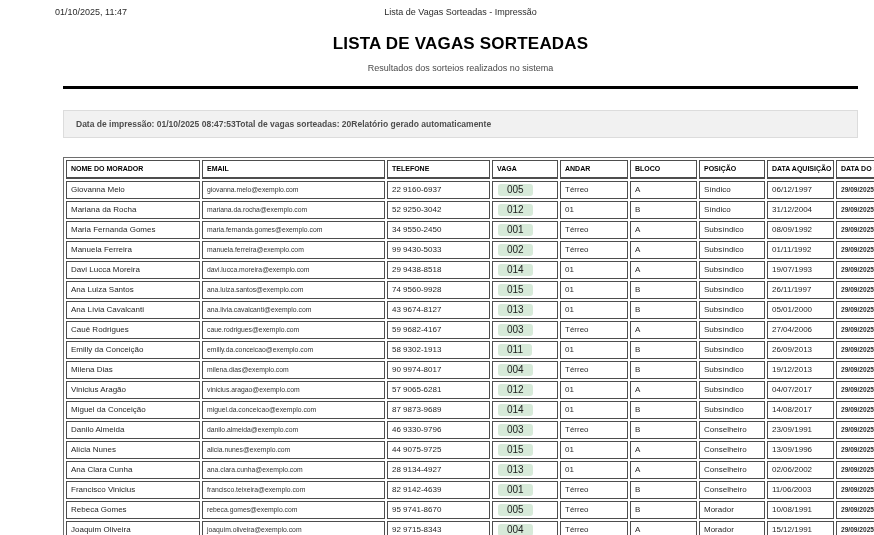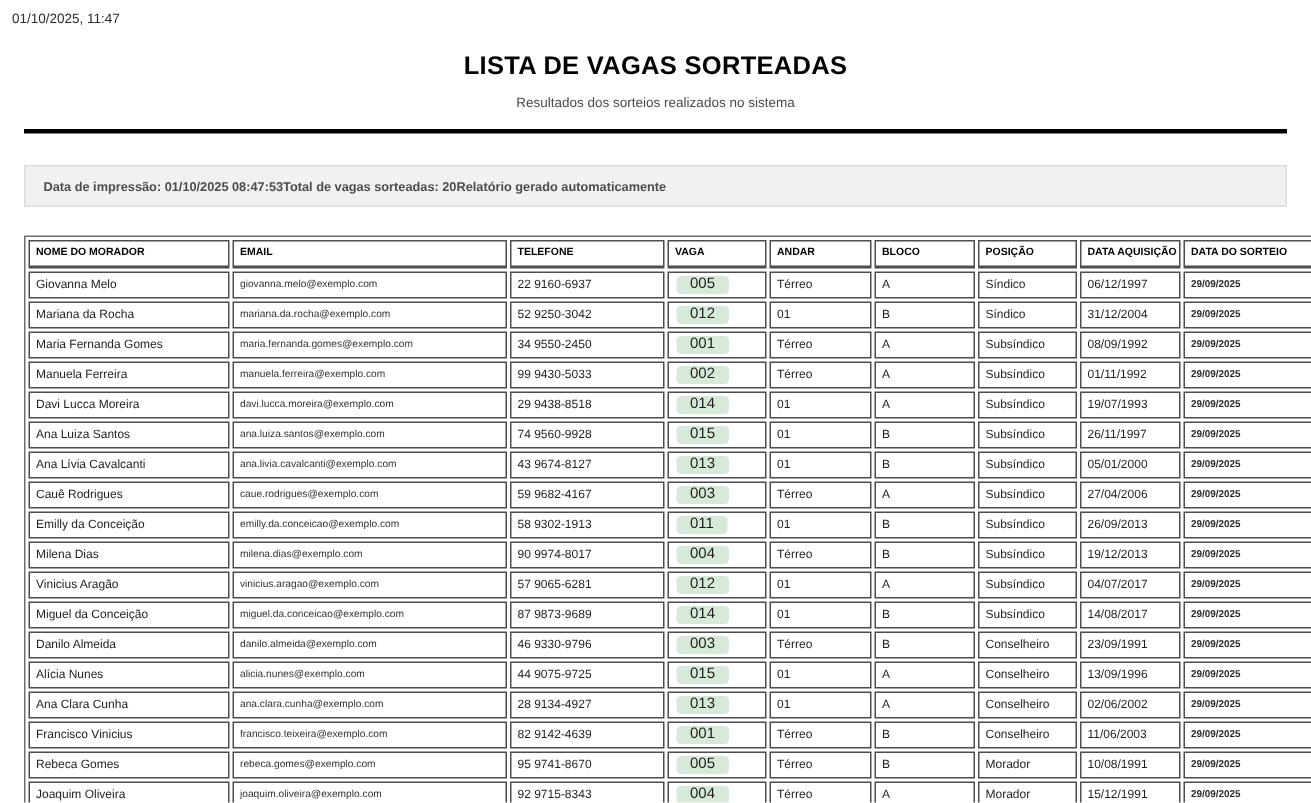--- a/index.html
+++ b/index.html
@@ -2,21 +2,21 @@
 <html lang="pt" style="--badge-bg: #d7ead9;"><head>
 <meta charset="utf-8">
 <style>
   * { margin: 0; padding: 0; box-sizing: border-box; }
   html, body { background: #ffffff; }
   body {
     width: 874px; height: 535px; overflow: hidden;
     font-family: "Liberation Sans", "DejaVu Sans", sans-serif;
     color: #1a1a1a;
   }
-  .page { width: 874px; height: 535px; position: relative; background:#fff; }
+  .page { width: 874px; height: 535px; position: relative; background:#fff;padding-left:47px; }
 
   
   .meta-row {
     display: flex; align-items: flex-start;
     padding: 7px 8px 0 8px;
     font-size: 9px; color: #2b2b2b;
   }
   .meta-left  { flex: 1; text-align: left; }
   .meta-center{ flex: 1.4; text-align: center; }
   .meta-right { flex: 1; }
@@ -87,20 +87,21 @@
   col.c-aquis   { width: 67px; }
   col.c-sorteio { width: 88px; }
 </style>
 </head>
 <body>
 
 <div class="page">
 
   <div class="meta-row">
     <div class="meta-left">01/10/2025, 11:47</div>
+    <div class="meta-center">Lista de Vagas Sorteadas - Impressão</div>
     <div class="meta-right"></div>
   </div>
 
   <div class="report-header">
     <div class="report-title">LISTA DE VAGAS SORTEADAS</div>
     <div class="report-subtitle">Resultados dos sorteios realizados no sistema</div>
   </div>
 
   <hr class="divider">
 

